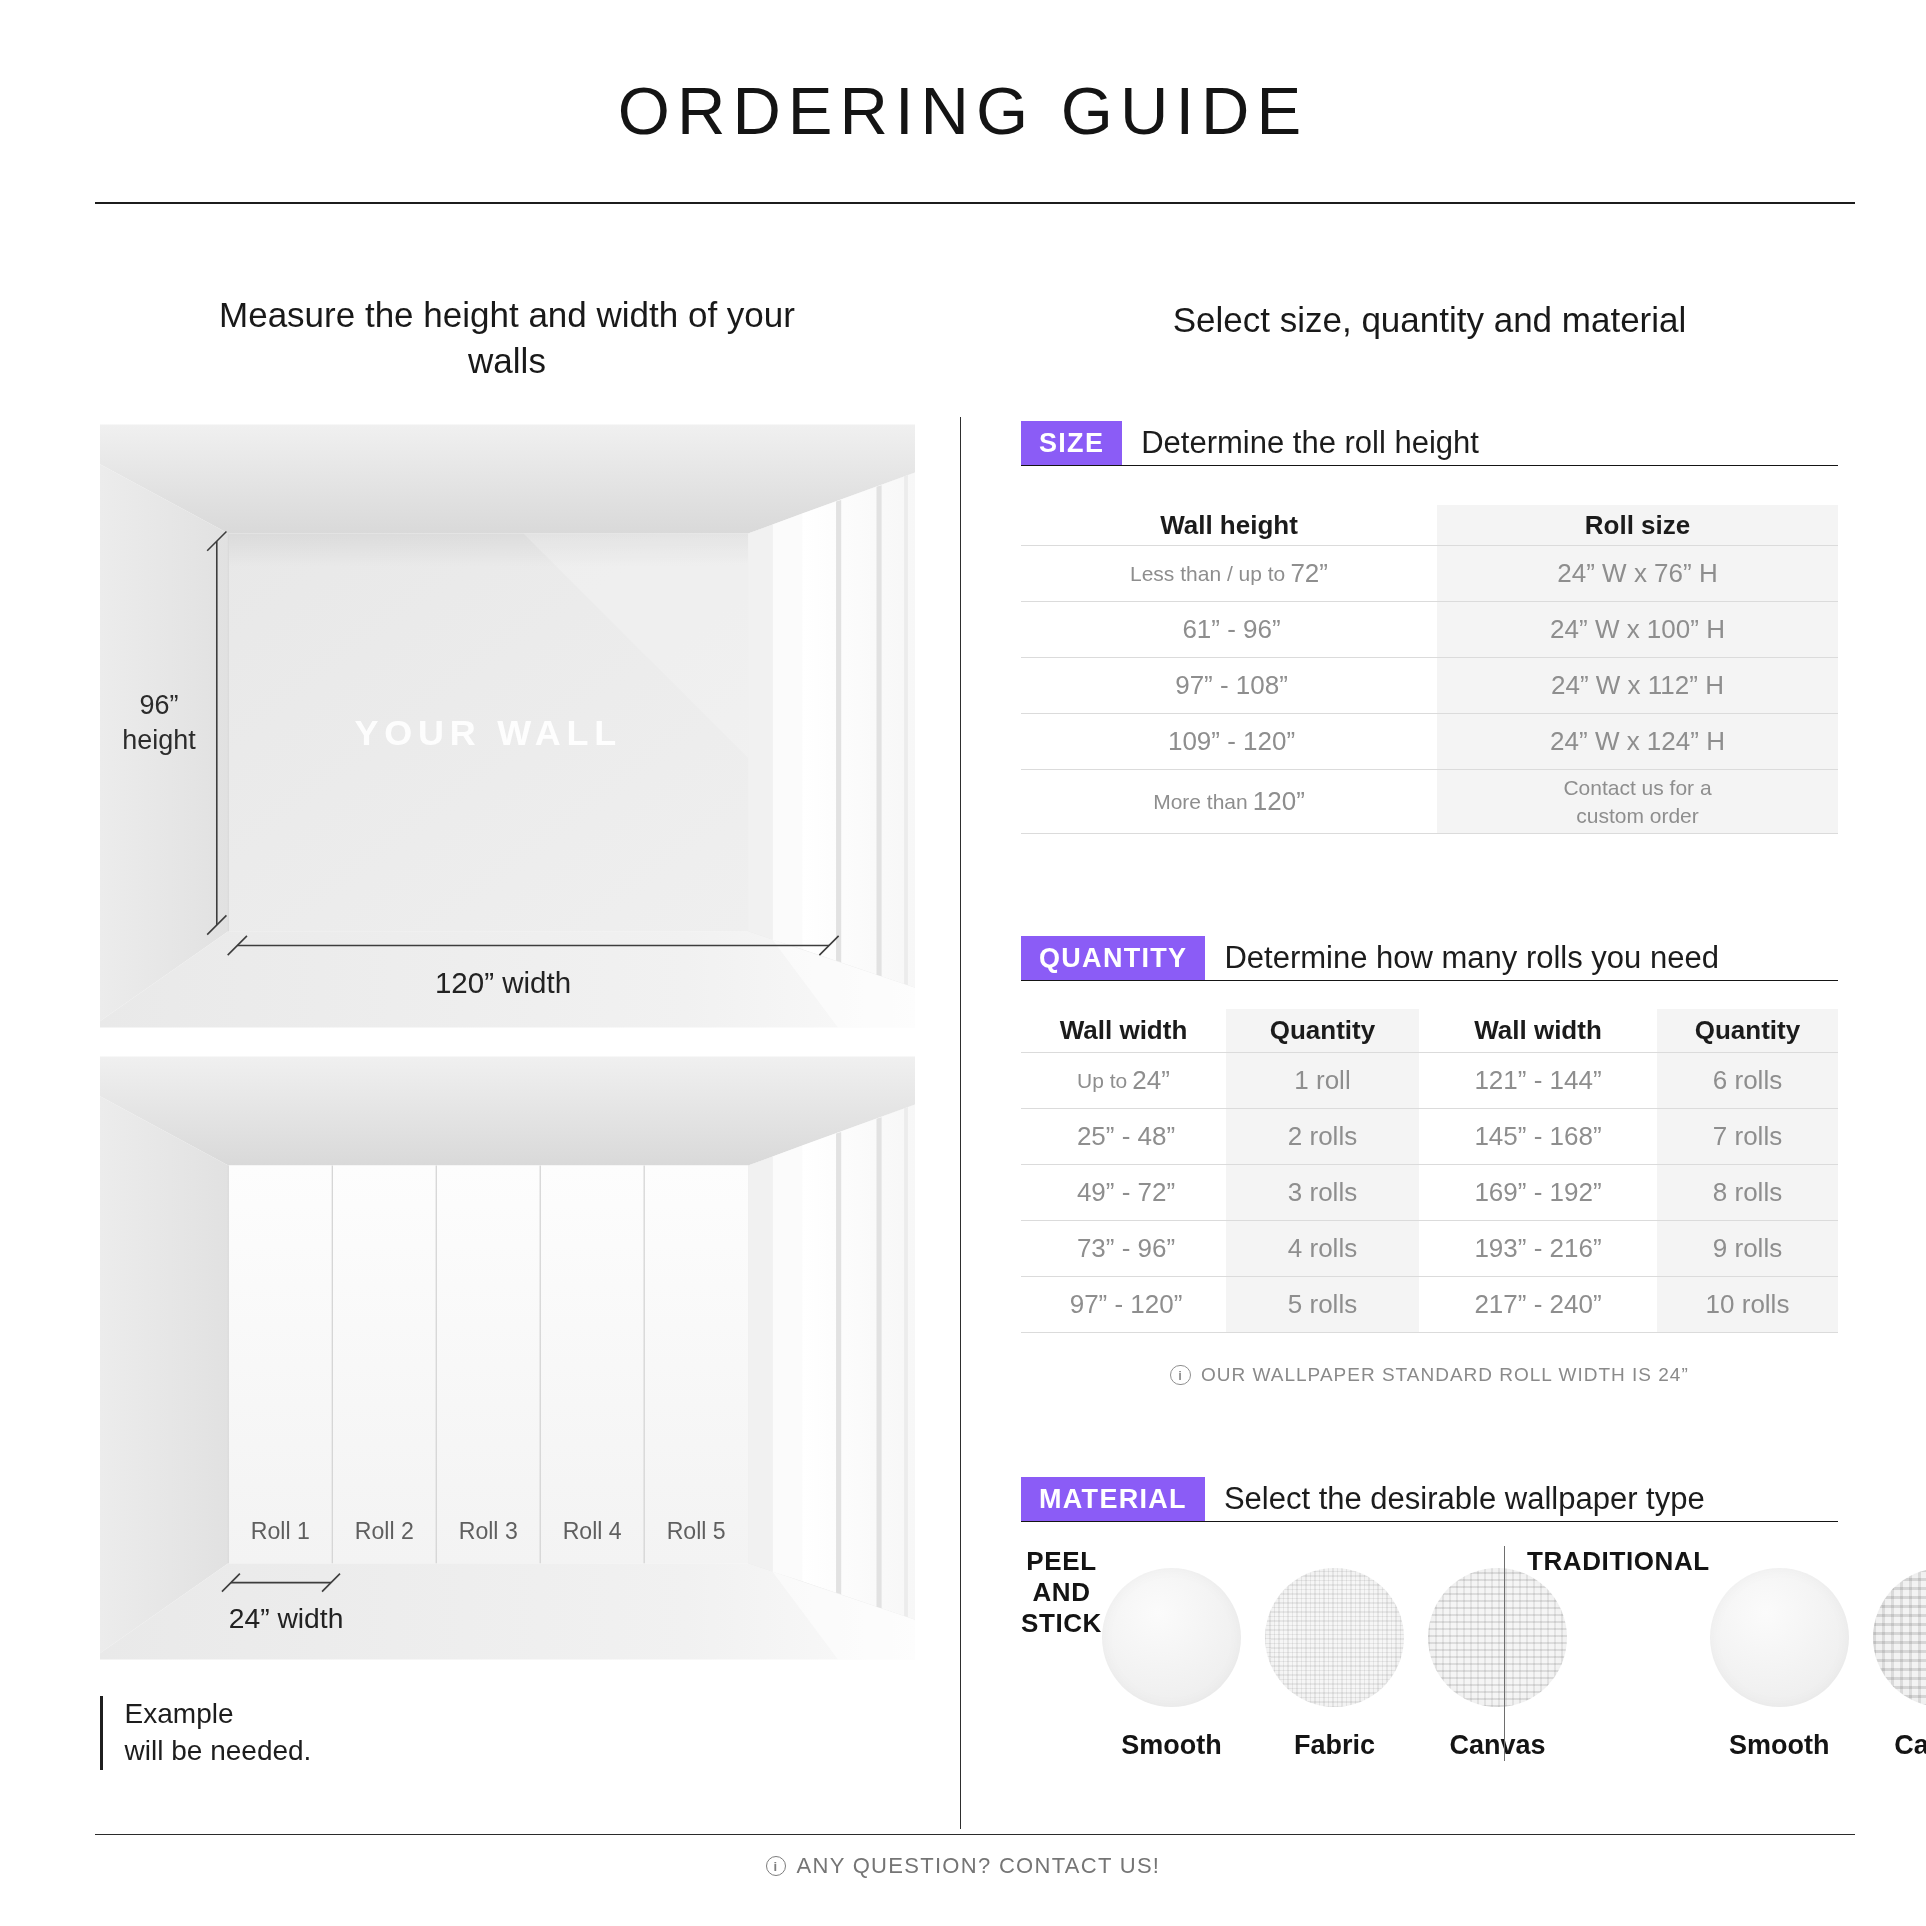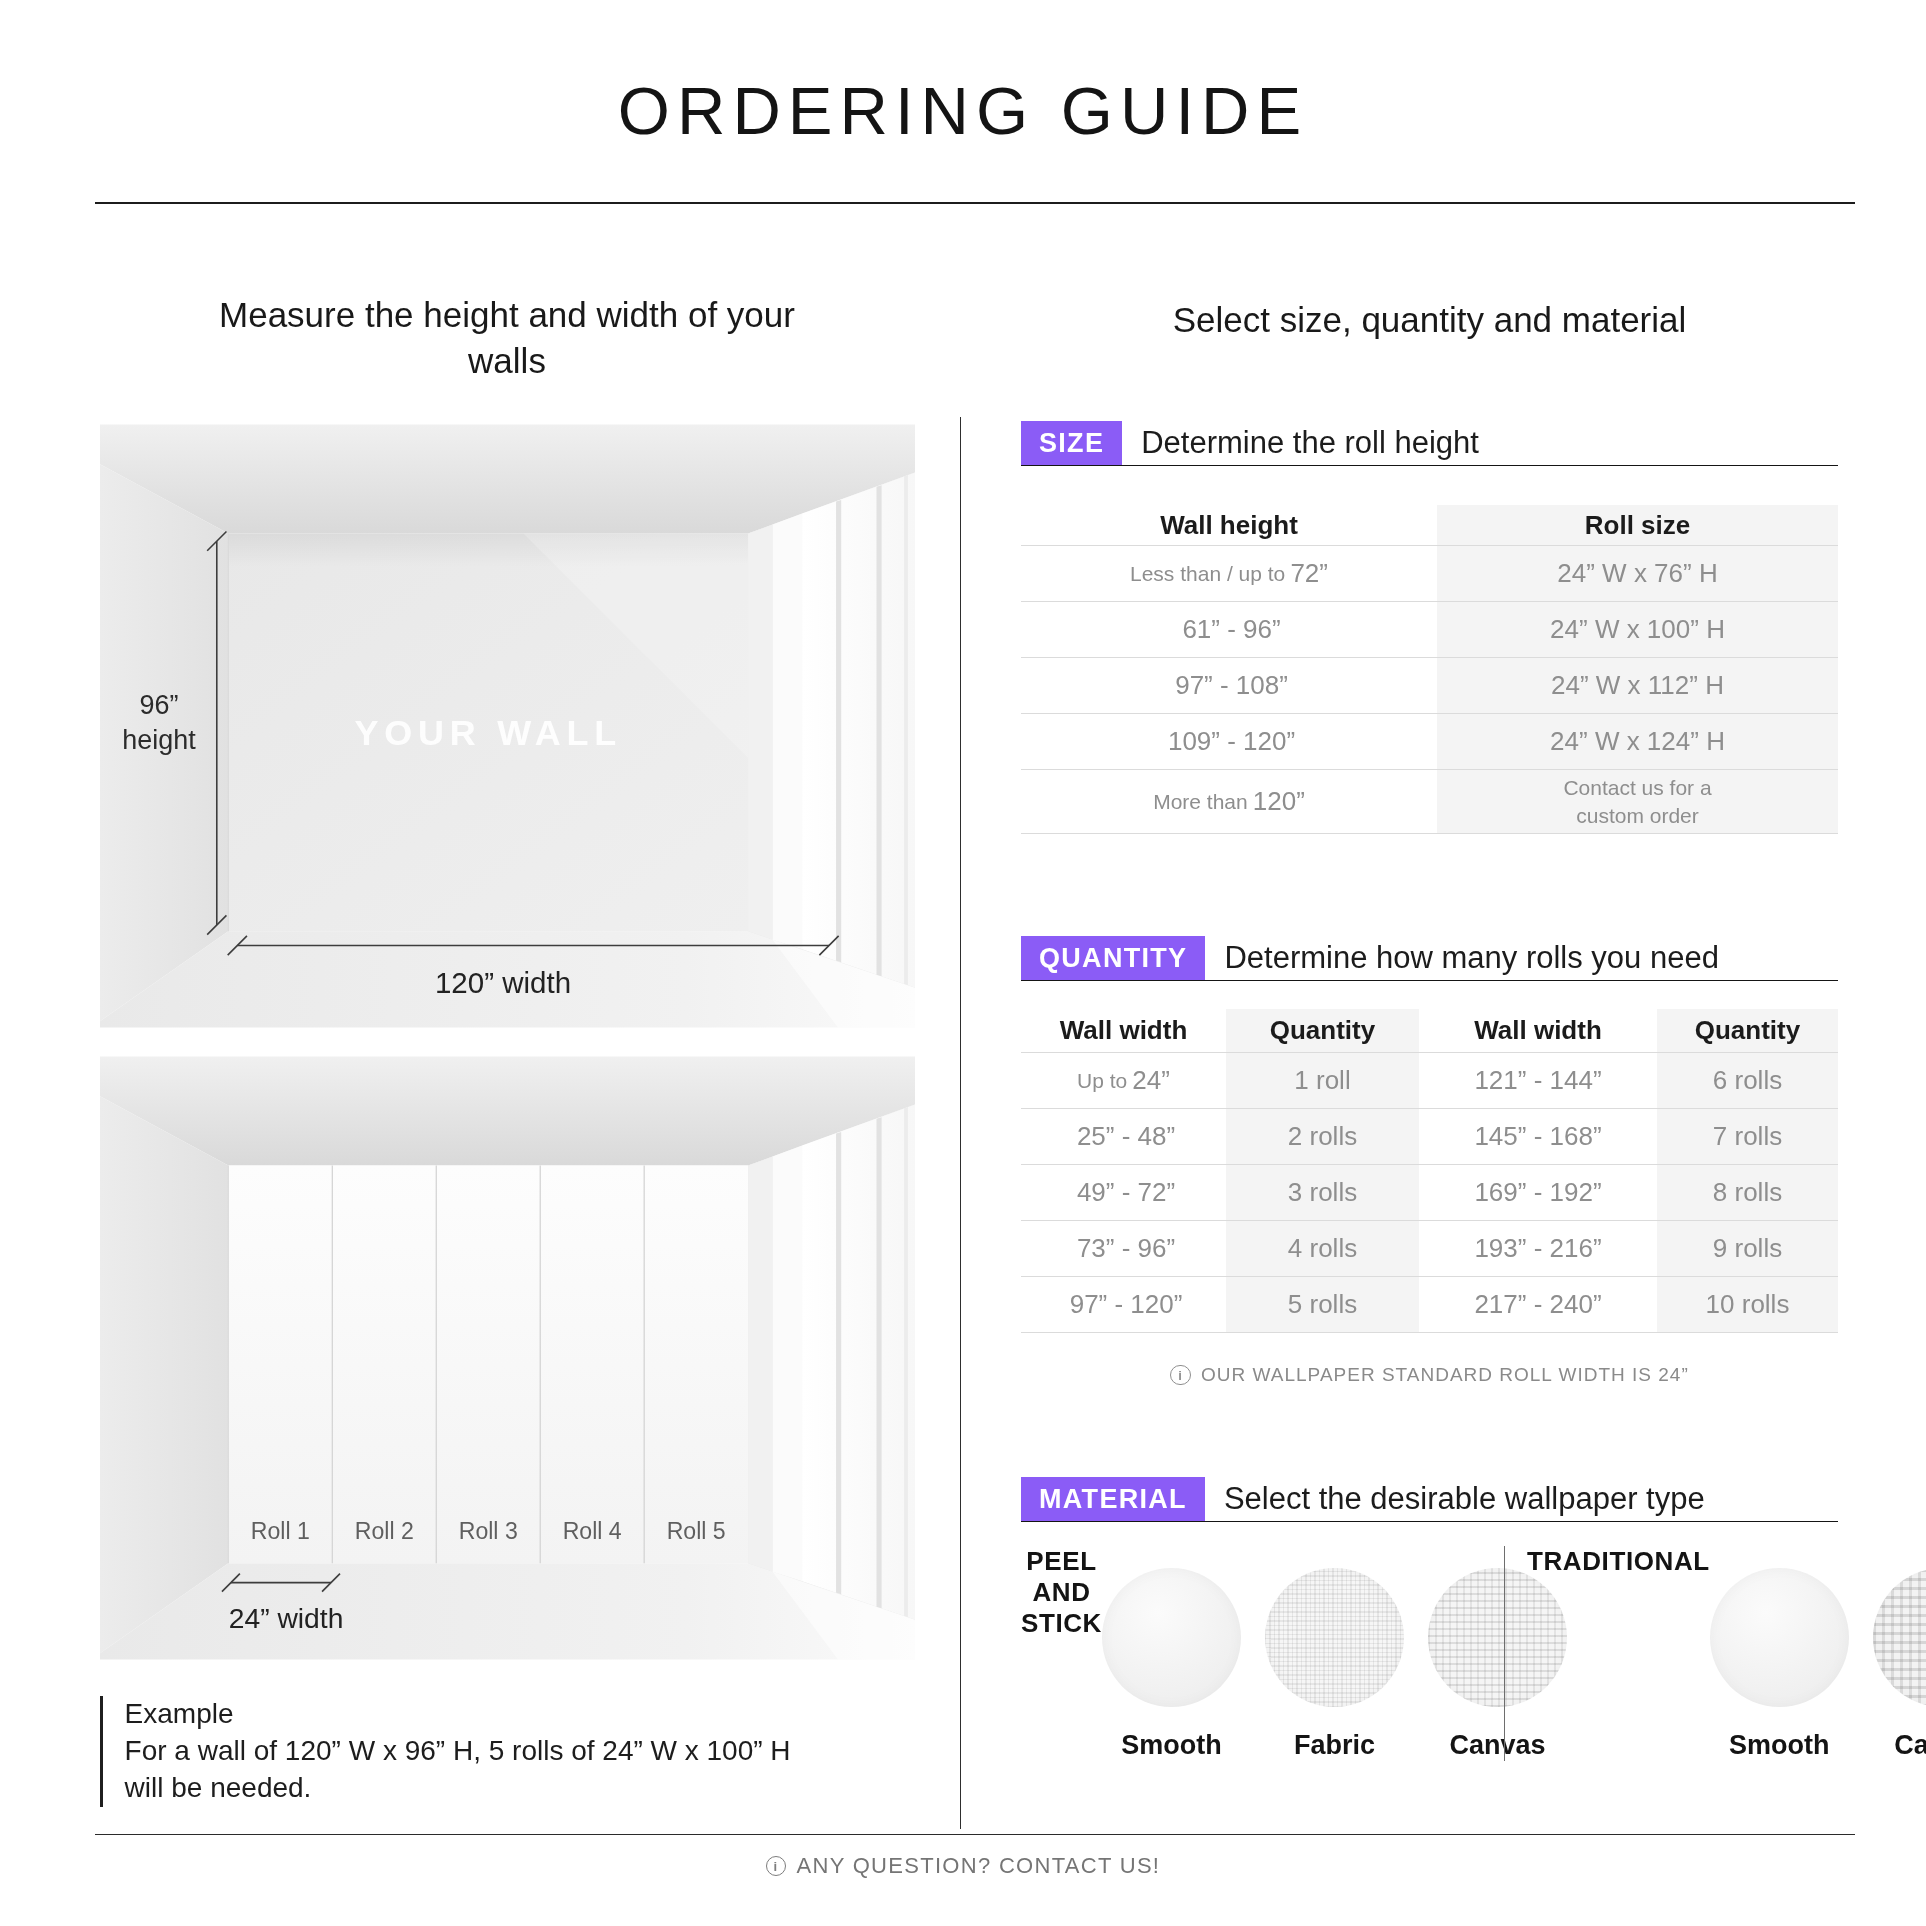--- a/index.html
+++ b/index.html
@@ -207,21 +207,20 @@
       <line x1="190" y1="834" x2="218" y2="806"></line>
       <line x1="346" y1="834" x2="374" y2="806"></line>
     </g>
     <text x="290" y="890" text-anchor="middle" font-size="44" fill="#222222">24” width</text>
   </svg>
 
   <div class="example">
     <div class="example-bar"></div>
     <div class="example-text">
       <div>Example</div>
-      <div>For a wall of 120” W x 96” H, 5 rolls of 24” W x 100” H</div>
       <div>will be needed.</div>
     </div>
   </div>
 
   <div class="section-header" style="top:421px">
     <div class="badge">SIZE</div>
     <div class="section-subtitle">Determine the roll height</div>
   </div>
 
   <div class="table" style="top:505px">

